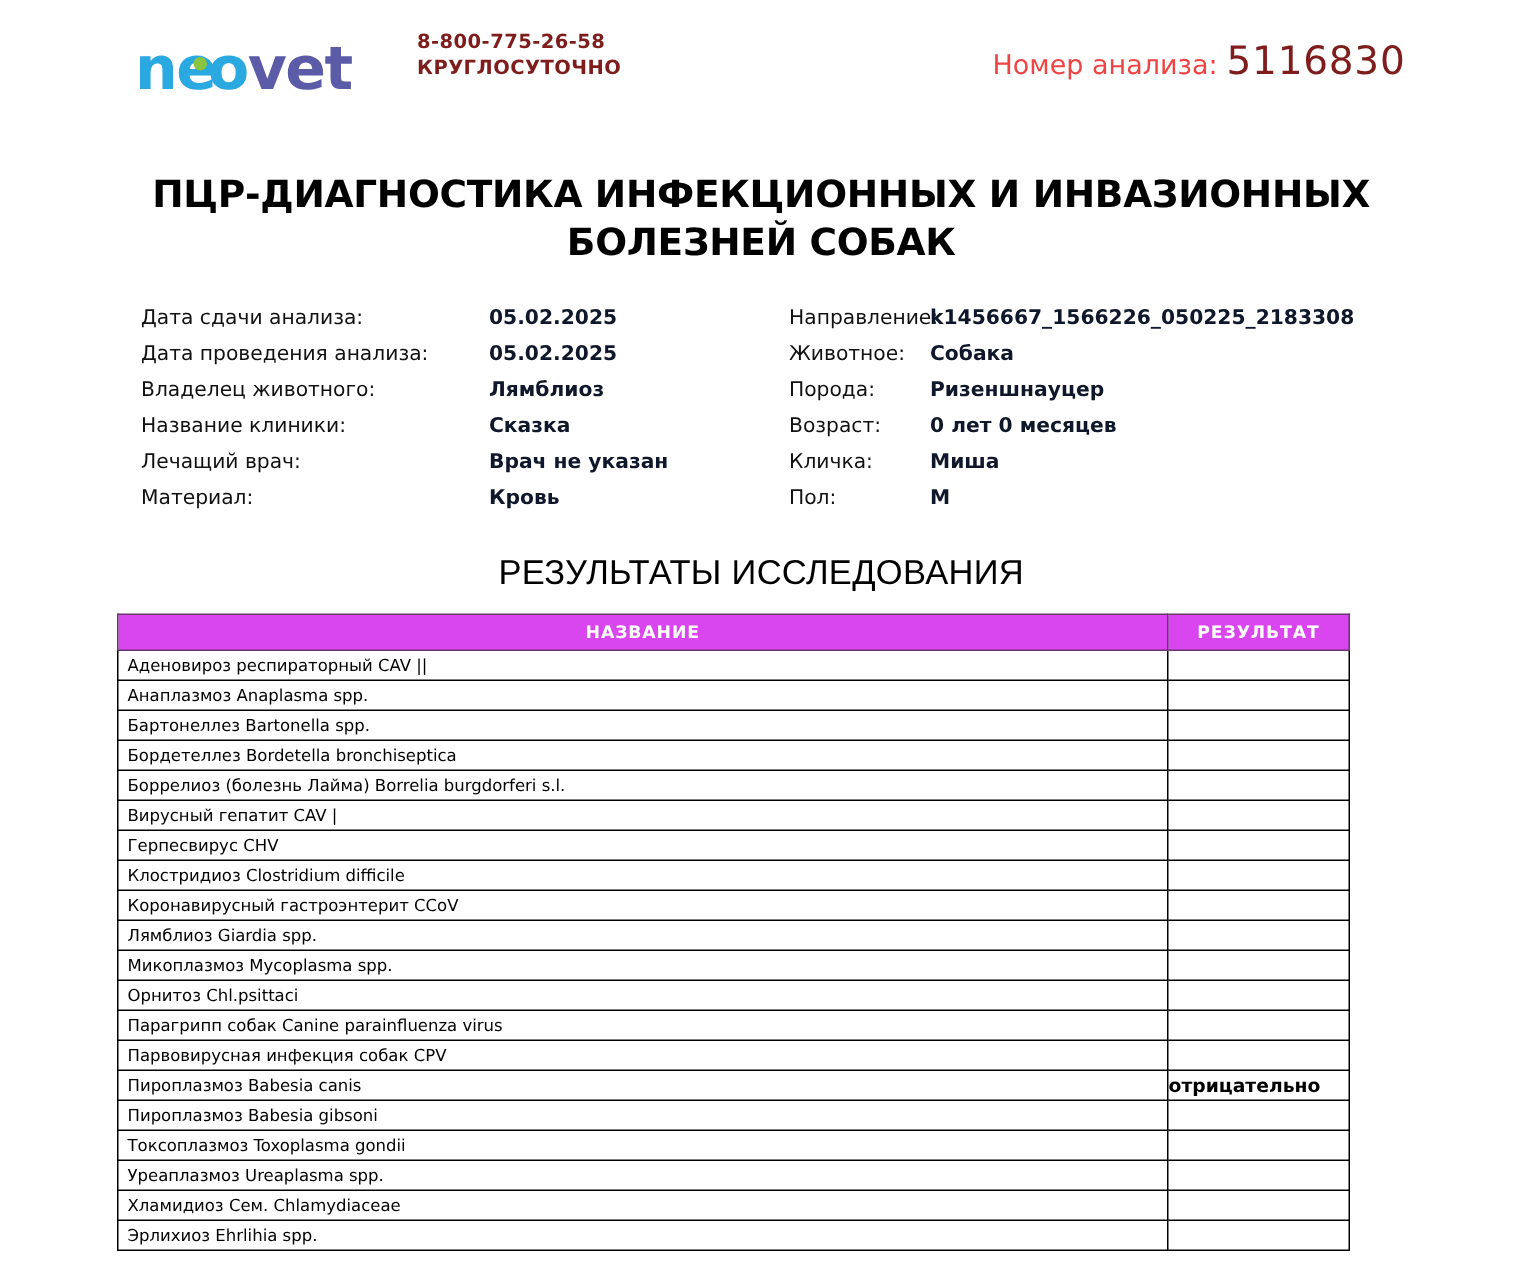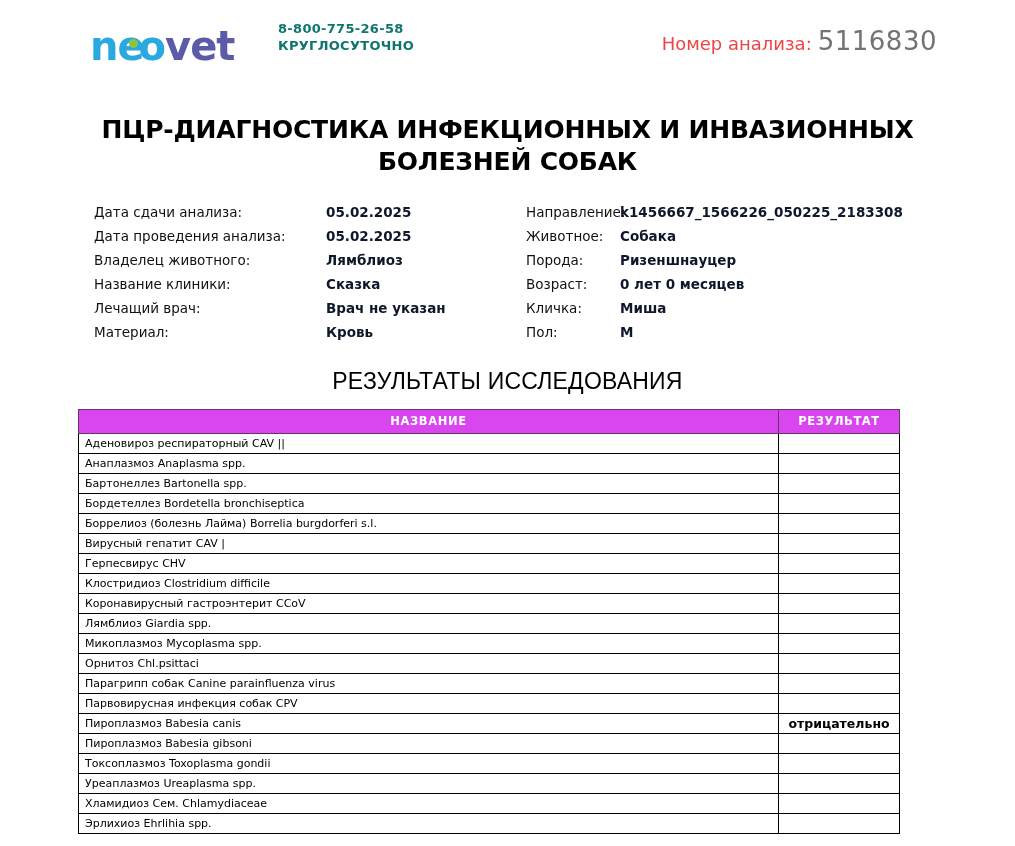--- a/index.html
+++ b/index.html
@@ -49,39 +49,39 @@
     border-radius: 50%;
     background: #8bc43f;
     margin: 0 1px 0 -15px;
     position: relative;
     top: -12px;
   }
   .phone {
     position: absolute;
     left: 200px;
     top: 20px;
-    color: #0f766e;
+    color: #7f1d1d;
     font-size: 13px;
     font-weight: bold;
     line-height: 17px;
     letter-spacing: 0.3px;
   }
   .analysis-no {
     position: absolute;
     right: 0;
     top: 26px;
     text-align: right;
     white-space: nowrap;
   }
   .analysis-no .label {
     color: #ef4444;
     font-size: 18px;
   }
   .analysis-no .value {
-    color: #737373;
+    color: #7f1d1d;
     font-size: 26px;
     letter-spacing: 0.5px;
     margin-left: 6px;
   }
 
   
   .doc-title {
     margin-top: 36px;
     text-align: center;
     font-size: 25px;
@@ -135,21 +135,21 @@
     text-align: center;
   }
   table.results td {
     border: 1px solid #000000;
     font-size: 11px;
     height: 19px;
     padding: 0 0 0 6px;
     vertical-align: middle;
   }
   table.results td.result {
-    text-align: center;
+    text-align: left;
     font-weight: bold;
     font-size: 12.5px;
     padding: 0;
   }
   col.name { width: 700px; }
   col.res { width: 121px; }
 
   
   .footer {
     margin-top: 20px;

